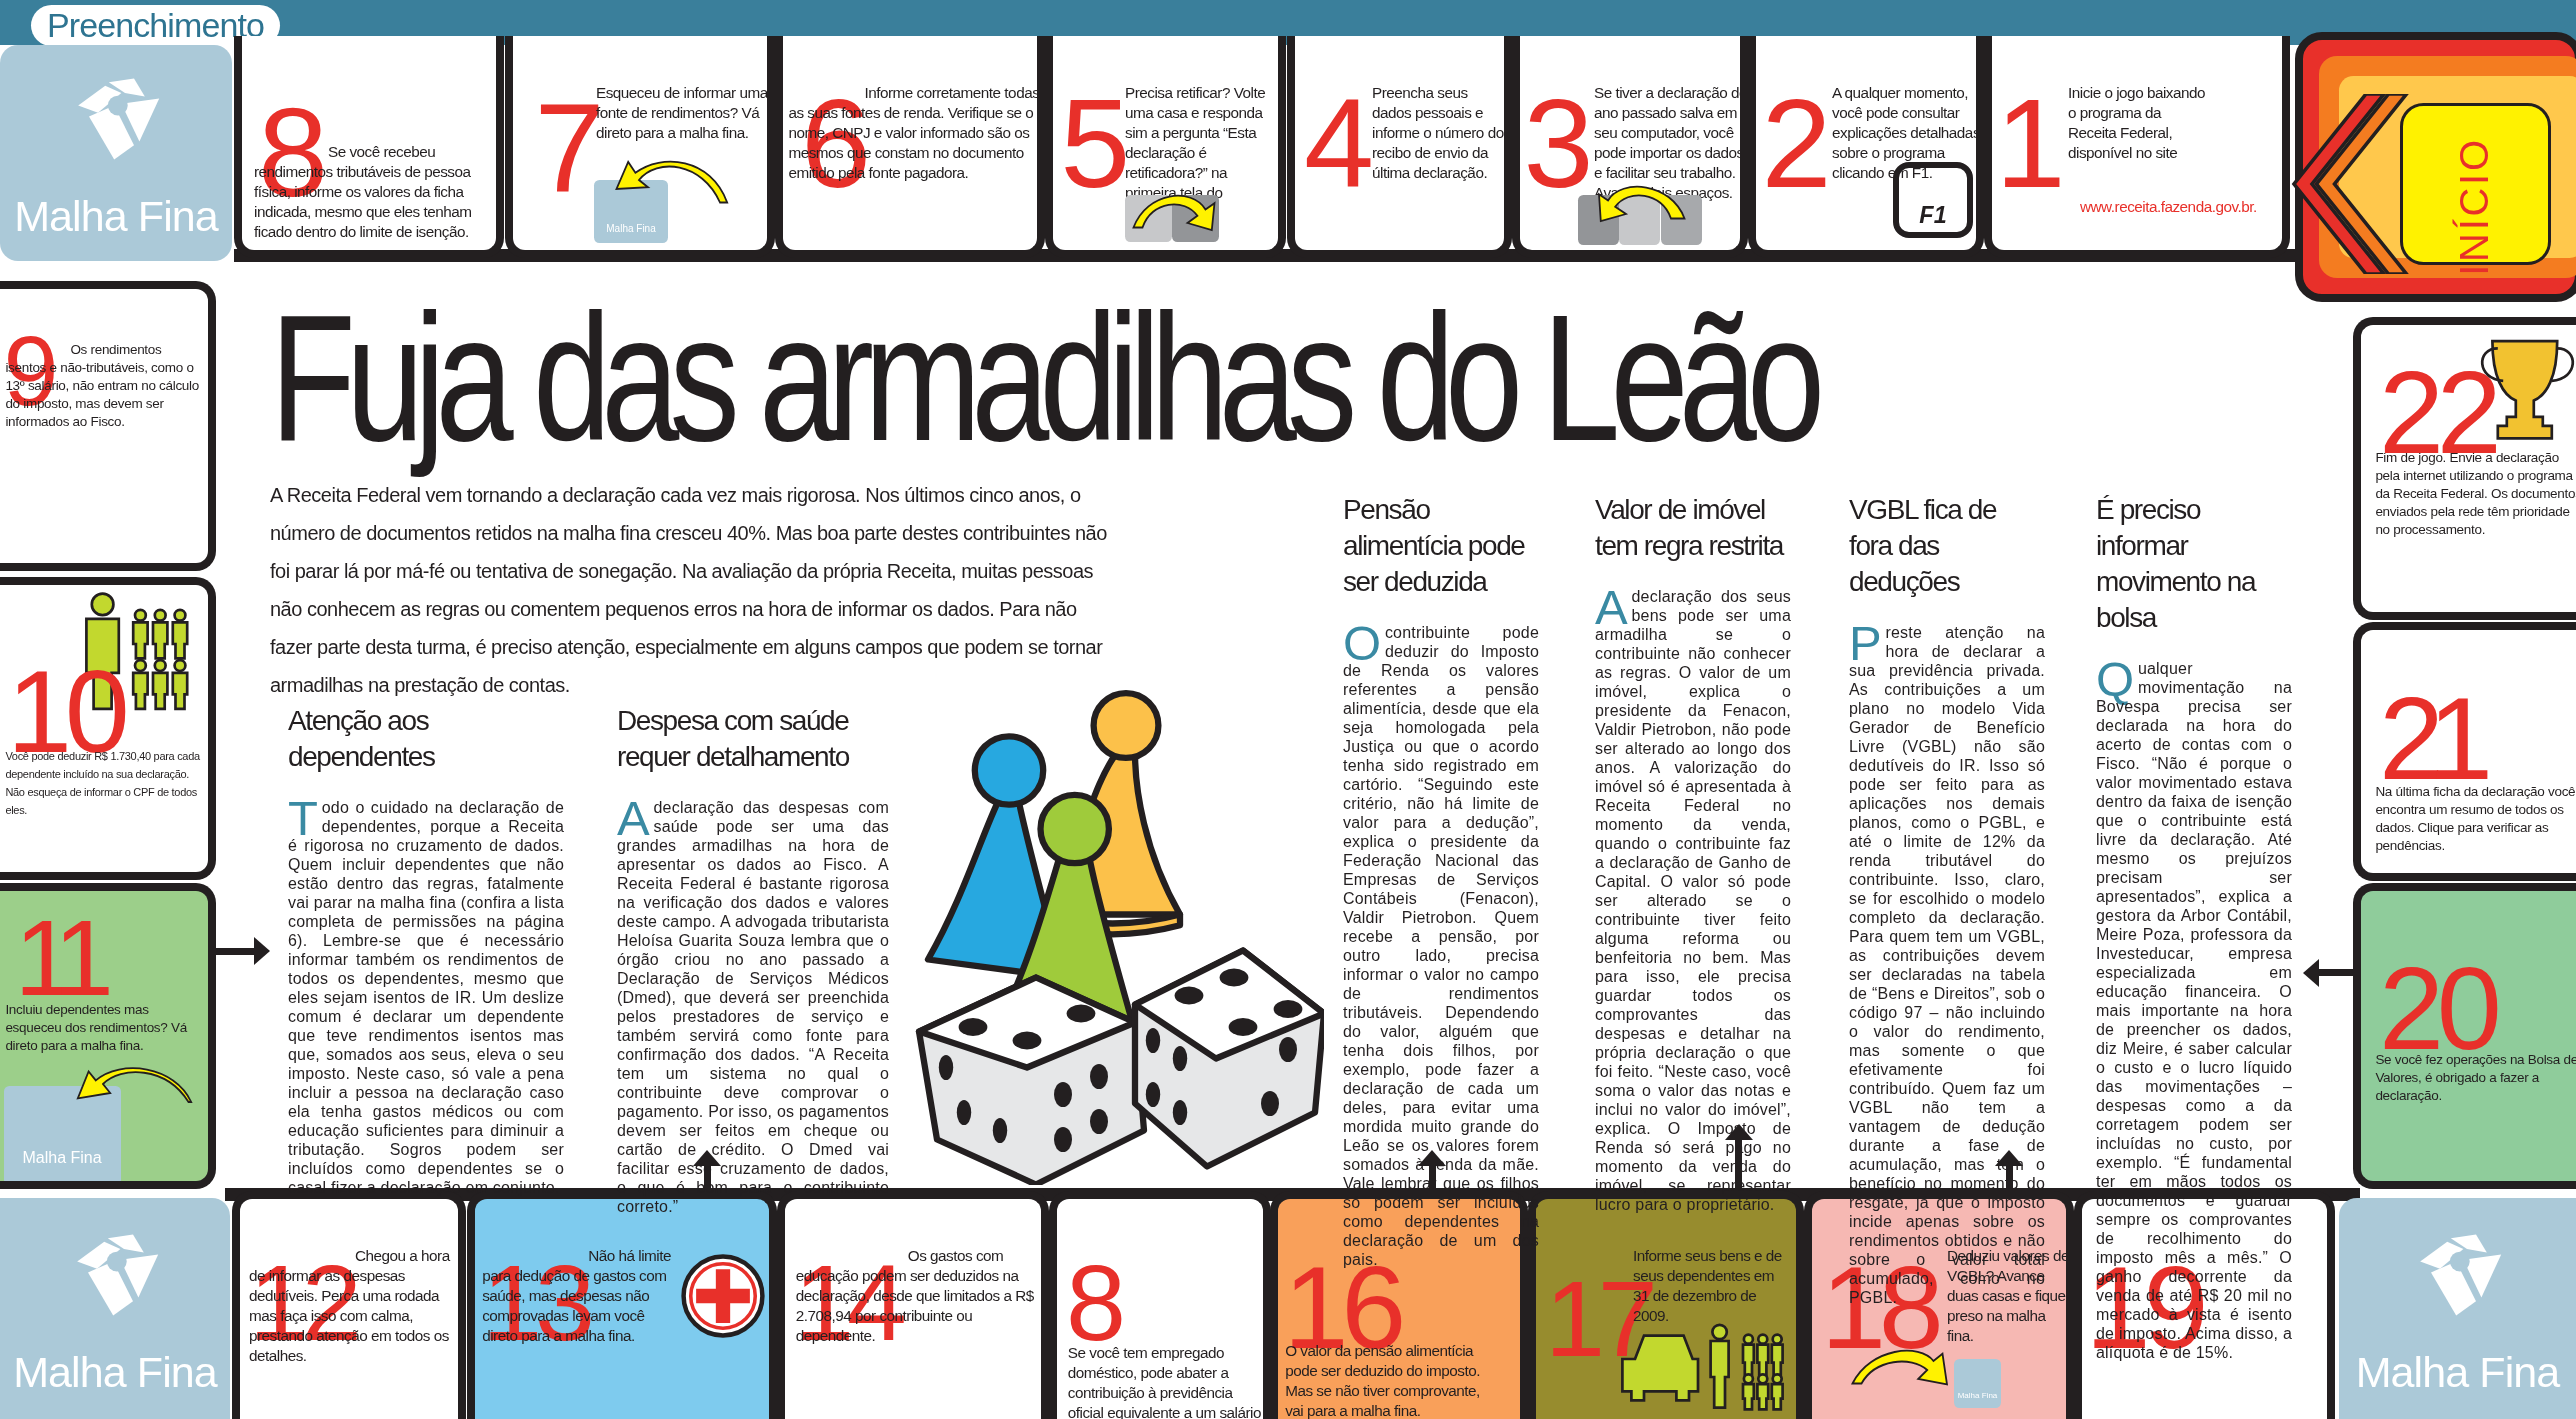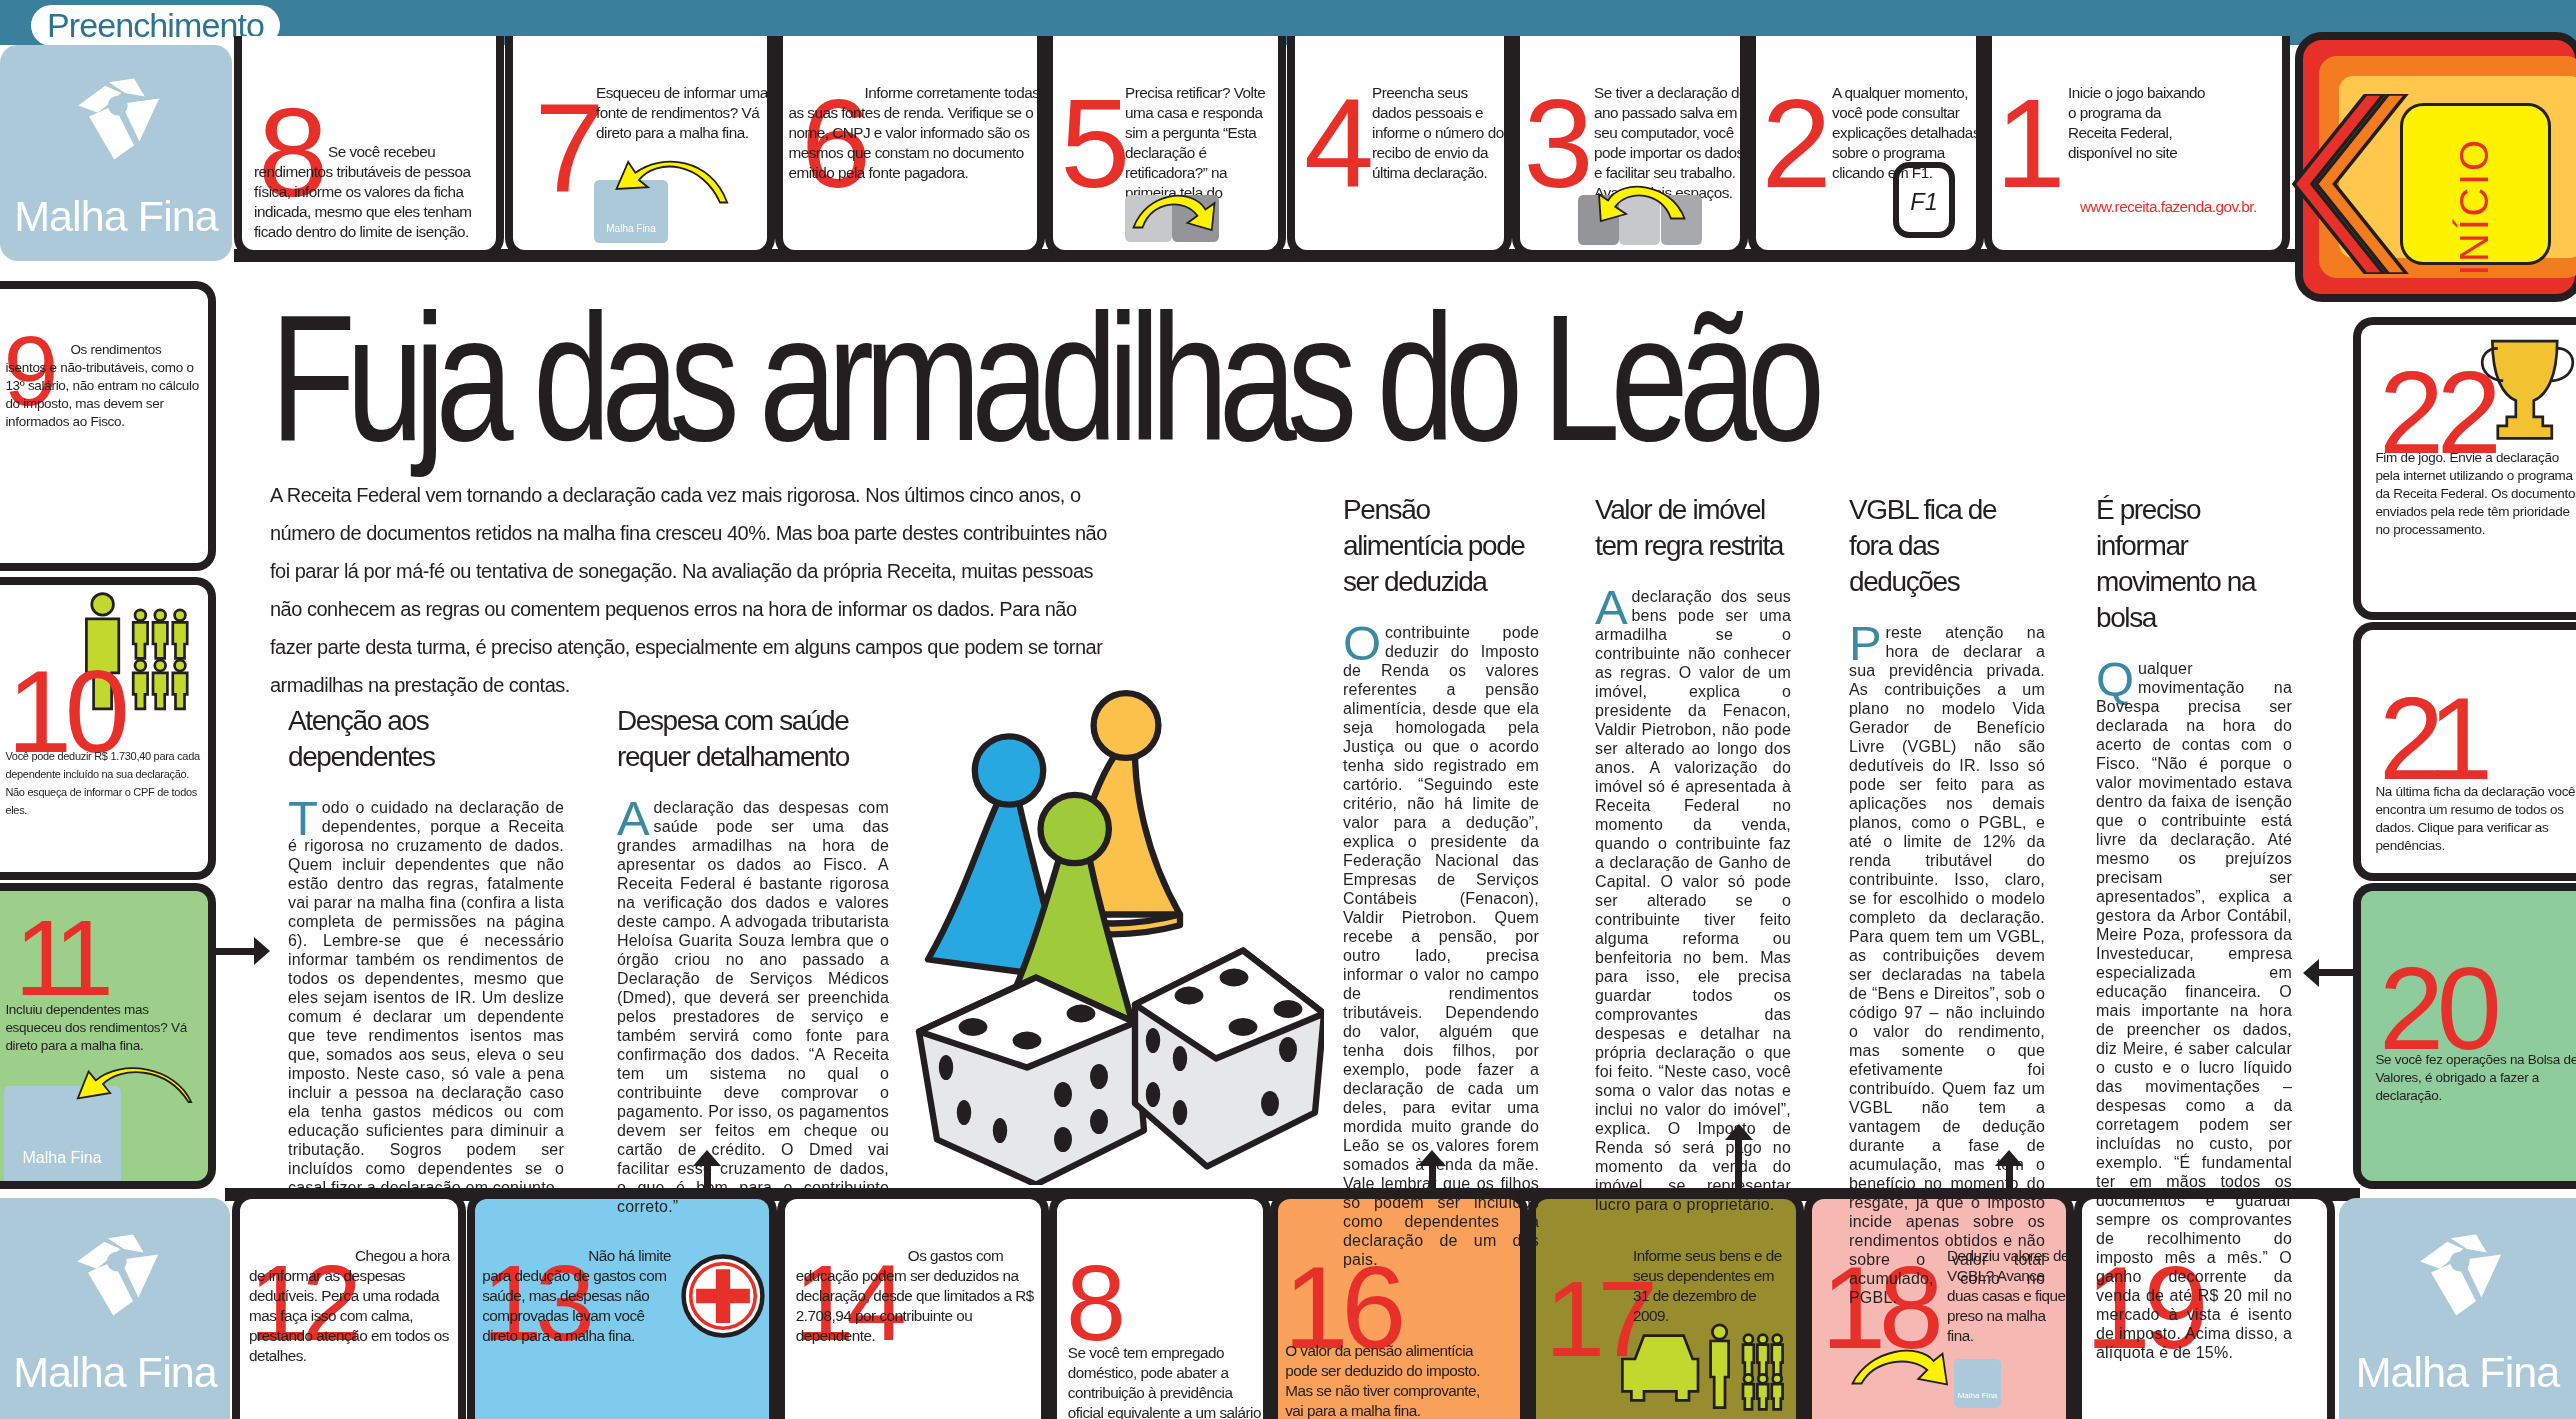--- a/index.html
+++ b/index.html
@@ -32,21 +32,21 @@
     .dropcap { float: left; color: #3a8aa3; font-size: 49px; line-height: 36px; margin: 1.8px 3.6px 0 0; }
 
     .arrow-up { position: absolute; width: 0; height: 0; border-left: 14.4px solid transparent; border-right: 14.4px solid transparent; border-bottom: 16px solid #231f20; }
     .stem-v { position: absolute; width: 7.2px; background: #231f20; }
     .arrow-right { position: absolute; width: 0; height: 0; border-top: 14.4px solid transparent; border-bottom: 14.4px solid transparent; border-left: 16px solid #231f20; }
     .arrow-left { position: absolute; width: 0; height: 0; border-top: 14.4px solid transparent; border-bottom: 14.4px solid transparent; border-right: 16px solid #231f20; }
     .stem-h { position: absolute; height: 7.2px; background: #231f20; }
 
     .yarrow { position: absolute; }
     .minibox { position: absolute; border-radius: 5.4px; }
-    .f1key { position: absolute; width: 62px; height: 76px; border: 6.3px solid #231f20; border-radius: 16px; font-style: italic; font-weight: normal; font-size: 23.4px; display:flex; align-items:flex-end; justify-content:center; padding-bottom: 16px; }
+    .f1key { position: absolute; width: 80px; height: 76px; border: 6.3px solid #231f20; border-radius: 16px; font-style: italic; font-weight: bold; font-size: 23.4px; display:flex; align-items:flex-end; justify-content:center; padding-bottom: 3px; }
     .url { position: absolute; color: #e8302a; font-size: 15.3px; letter-spacing: -0.5px; font-family: "Liberation Sans Narrow","Liberation Sans", sans-serif; }
 
     .inicio { position: absolute; left: 2295px; top: 32px; width: 288px; height: 270px; border: 8px solid #231f20; border-radius: 27px; background: #e8302a; }
     .inicio .l2 { position: absolute; left: 16px; top: 16px; right: -9px; bottom: 16px; background: #f47c20; border-radius: 18px; }
     .inicio .l3 { position: absolute; left: 36px; top: 36px; right: -9px; bottom: 36px; background: #ffc84c; border-radius: 14.4px; }
     .inicio .sign { position: absolute; left: 97px; top: 63px; width: 151px; height: 162px; background: #fff200; border: 3.6px solid #231f20; border-radius: 23.4px; }
     .inicio .label { position: absolute; left: 171px; top: 144px; transform: rotate(-90deg); transform-origin: center; color: #e8302a; font-size: 40px; letter-spacing: 2.7px; width: 0; white-space: nowrap; }
     .inicio .label span { display: inline-block; transform: translateX(-50%); }
   </style>
 </head>

